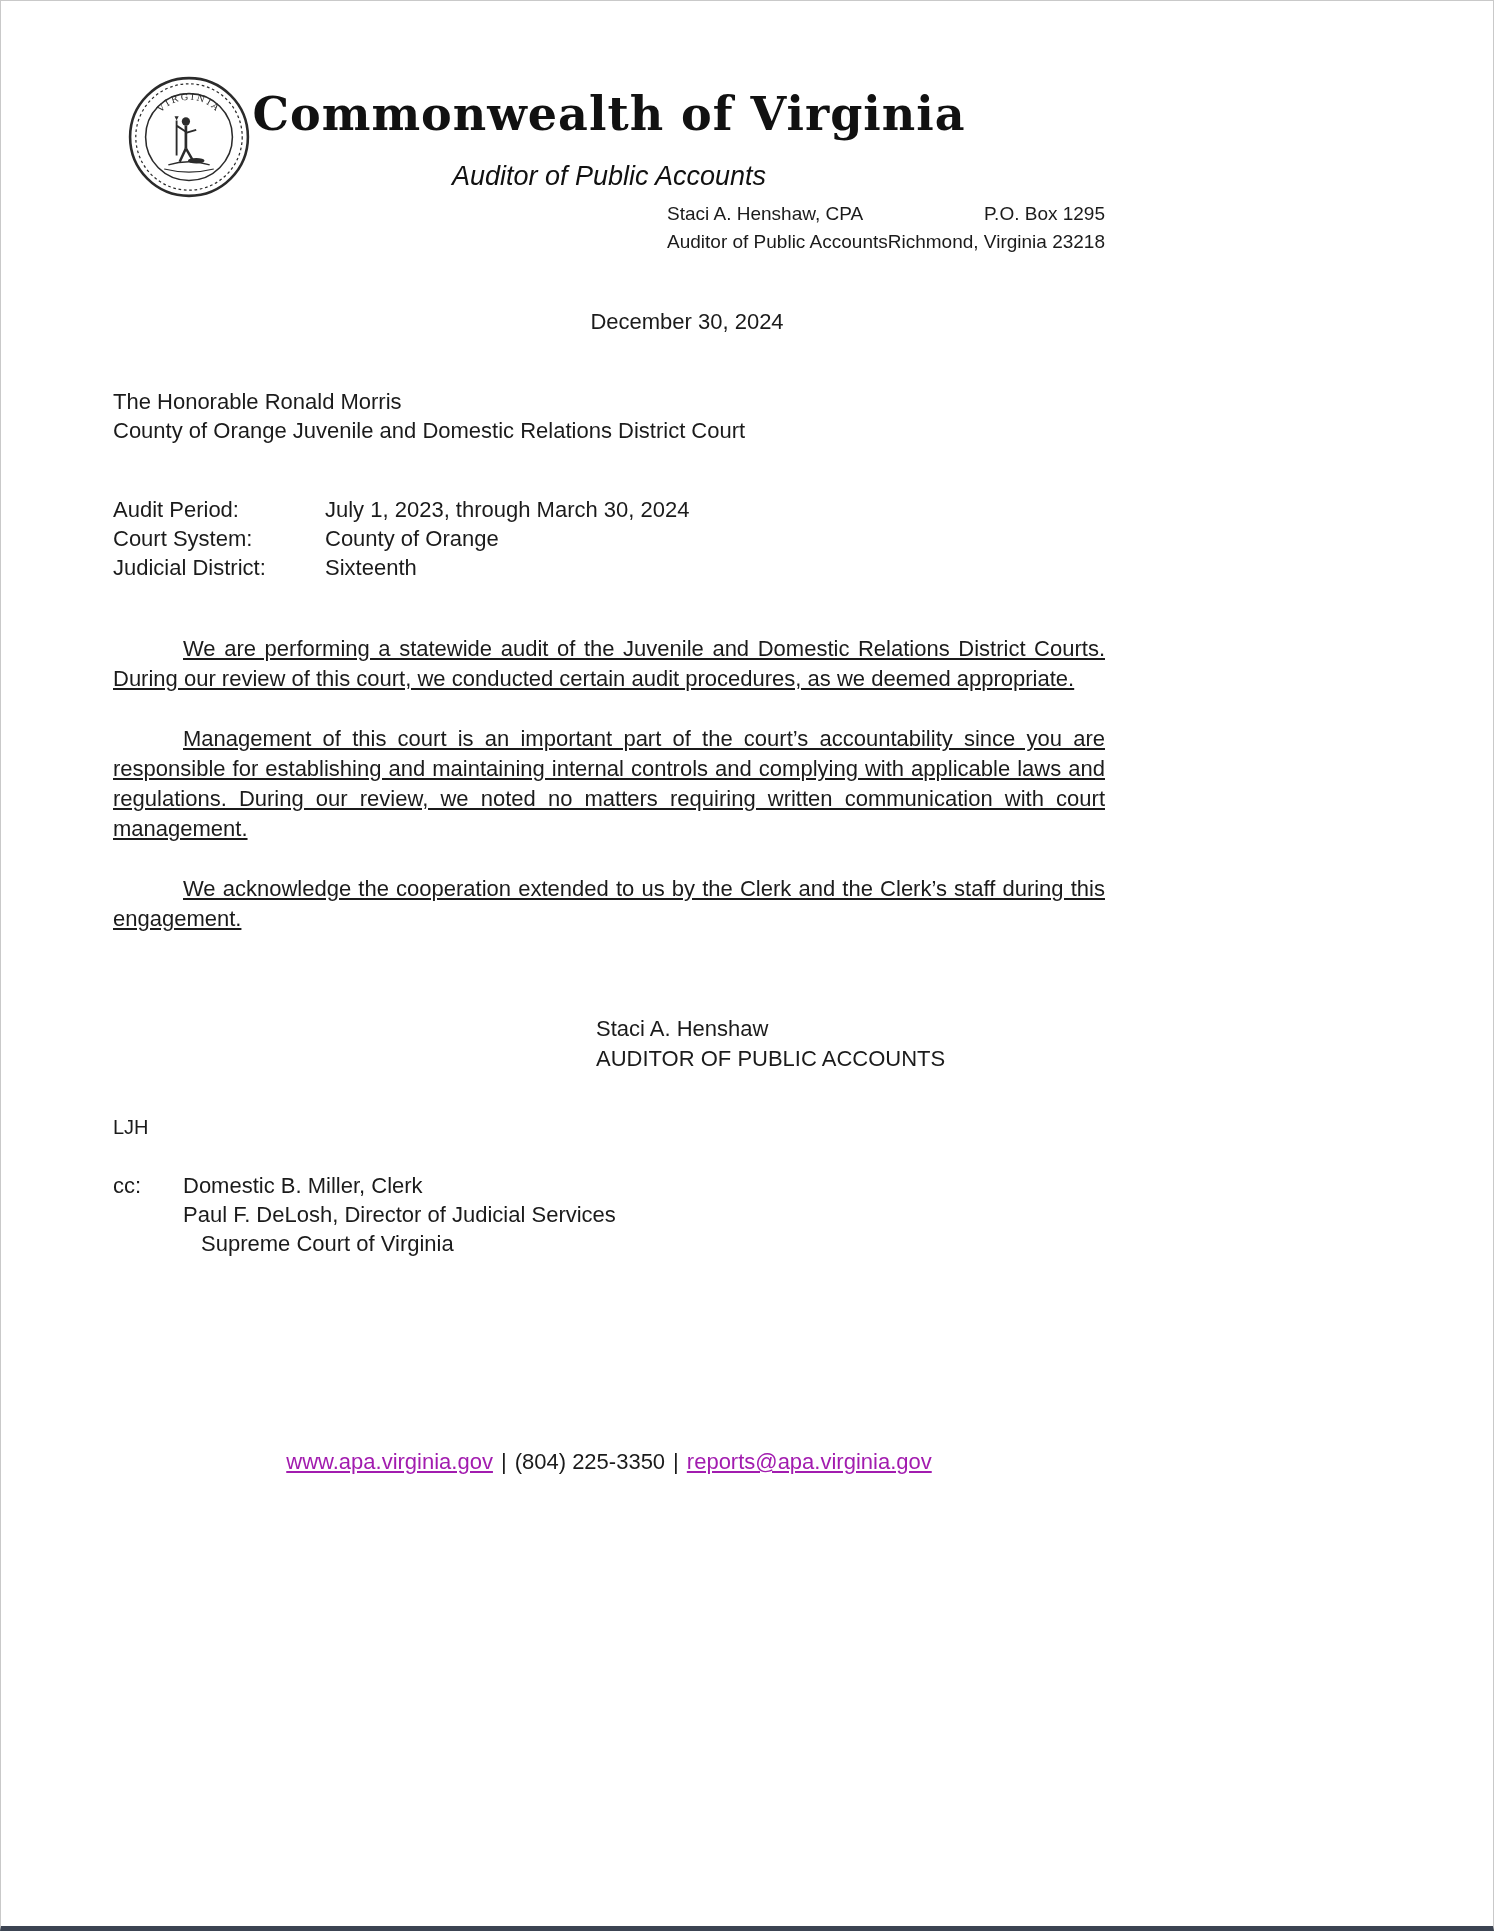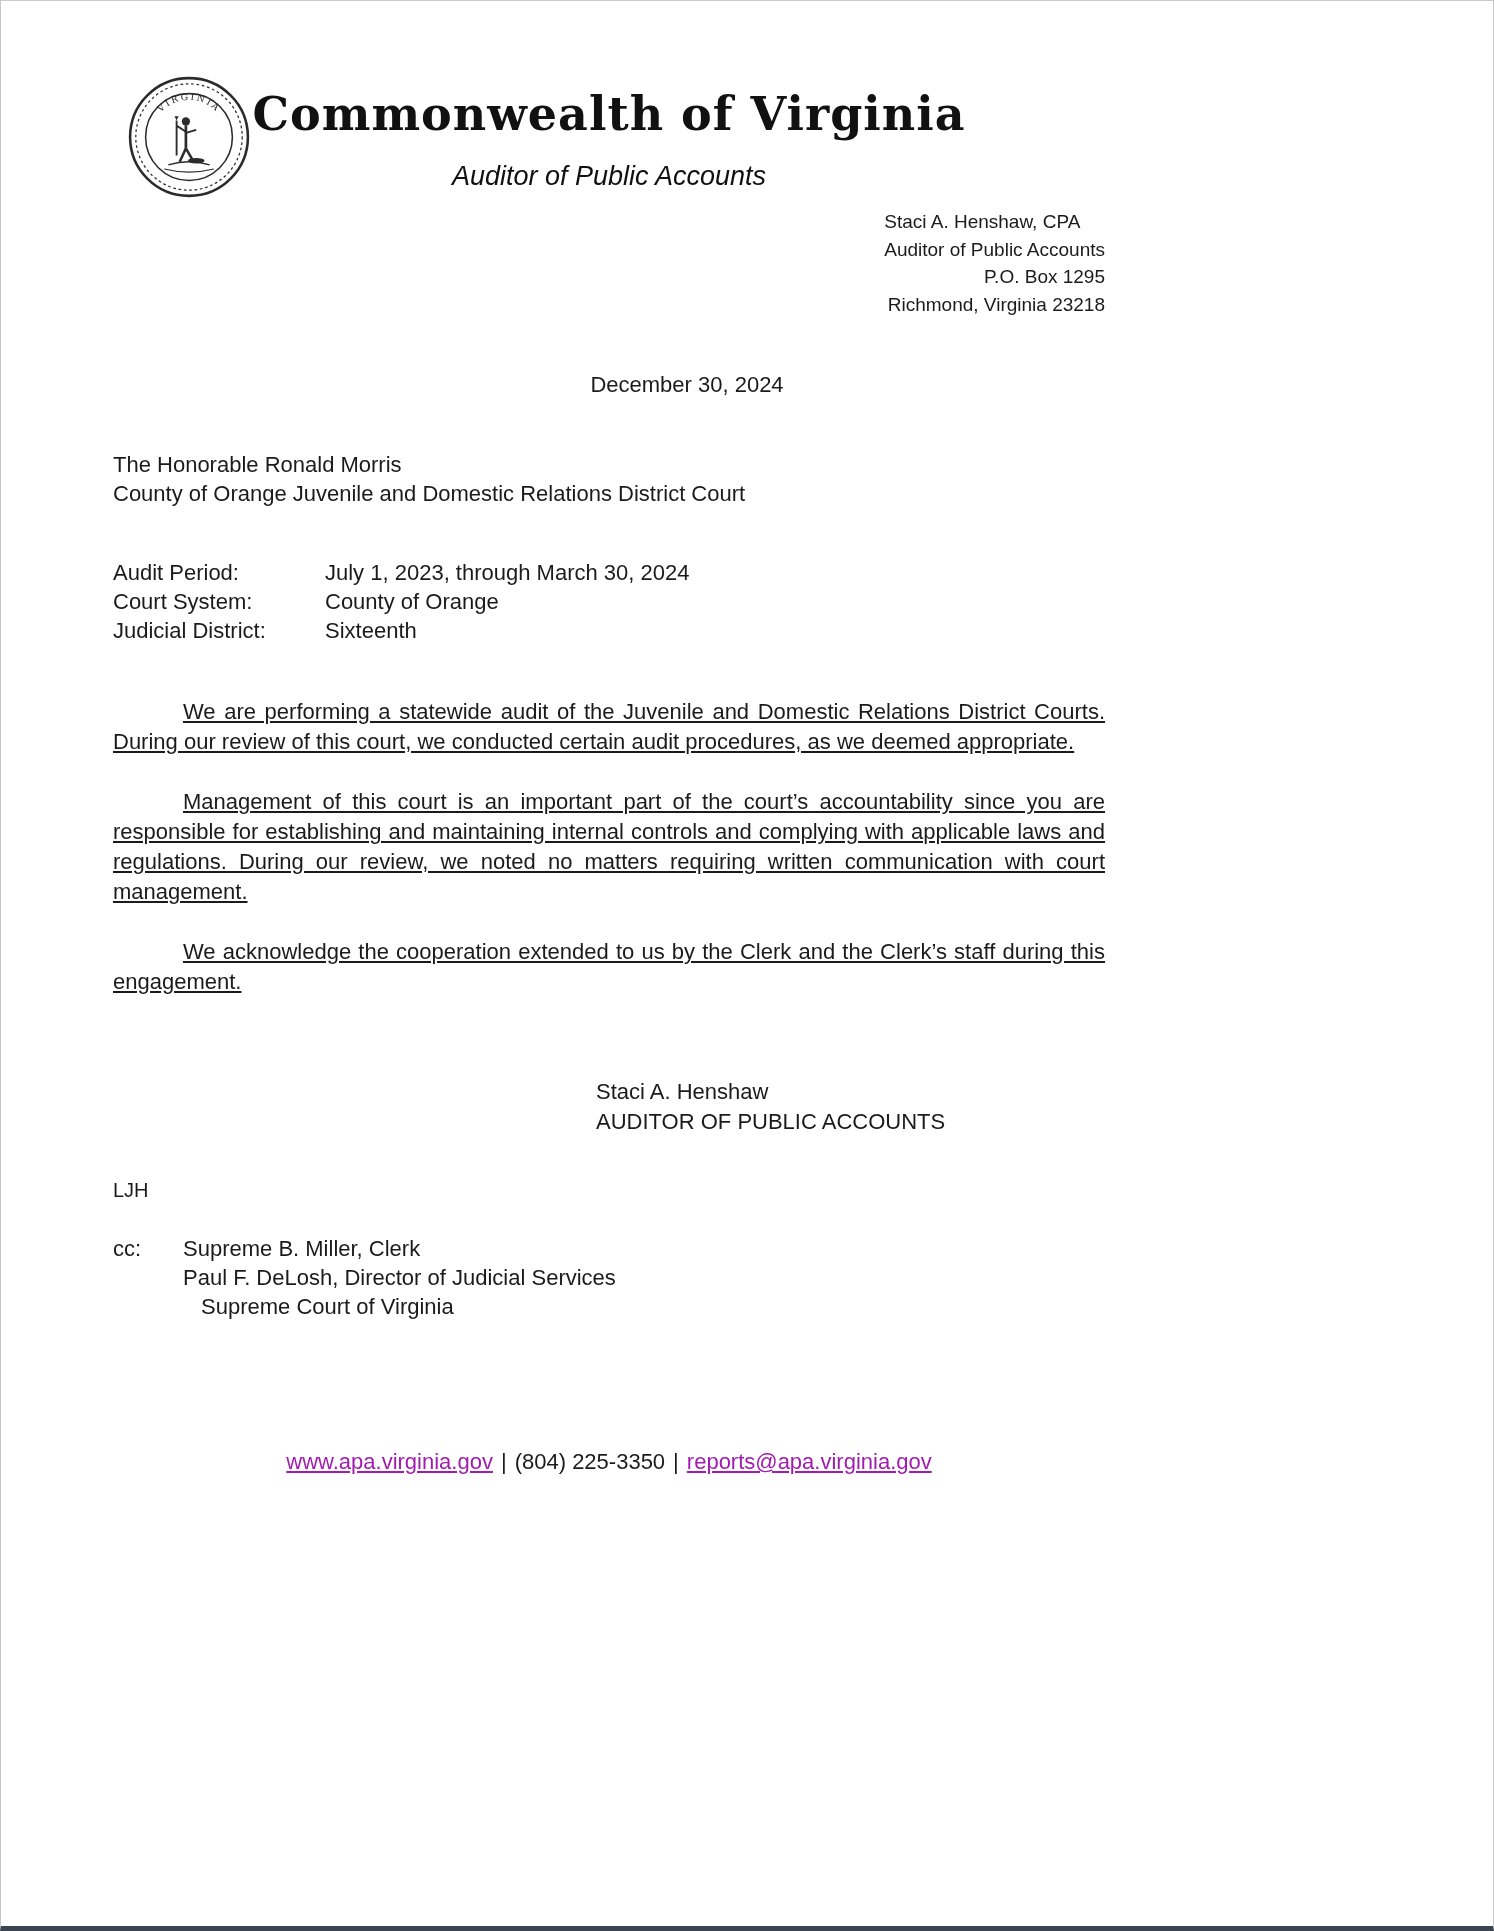--- a/index.html
+++ b/index.html
@@ -44,22 +44,21 @@
     margin-top: 20px;
     color: #111;
   }
   .head-row {
     width: 992px;
     display: flex;
     justify-content: flex-end;
     align-items: flex-end;
     font-size: 19px;
     line-height: 1.45;
-    margin-top: 16px;
-    flex-direction: column;
+    margin-top: 8px;
   }
   .head-right { text-align: right; }
 
   
   .date {
     width: 992px;
     text-align: center;
     padding-left: 156px;
     font-size: 22px;
     margin-top: 54px;
@@ -178,21 +177,21 @@
     <div class="signature">
       <div>Staci A. Henshaw</div>
       <div>AUDITOR OF PUBLIC ACCOUNTS</div>
     </div>
 
     <div class="initials">LJH</div>
 
     <div class="cc-block">
       <span class="cc-label">cc:</span>
       <div class="cc-lines">
-        <div class="cc-line">Supreme B. Miller, Clerk</div>
+        <div class="cc-line">Domestic B. Miller, Clerk</div>
         <div class="cc-line">Paul F. DeLosh, Director of Judicial Services</div>
         <div class="cc-line indent">Supreme Court of Virginia</div>
       </div>
     </div>
 
   </div>
 
   <div class="footer">
     <a href="#">www.apa.virginia.gov</a><span class="sep">|</span><span>(804) 225-3350</span><span class="sep">|</span><a href="#">reports@apa.virginia.gov</a>
   </div>

